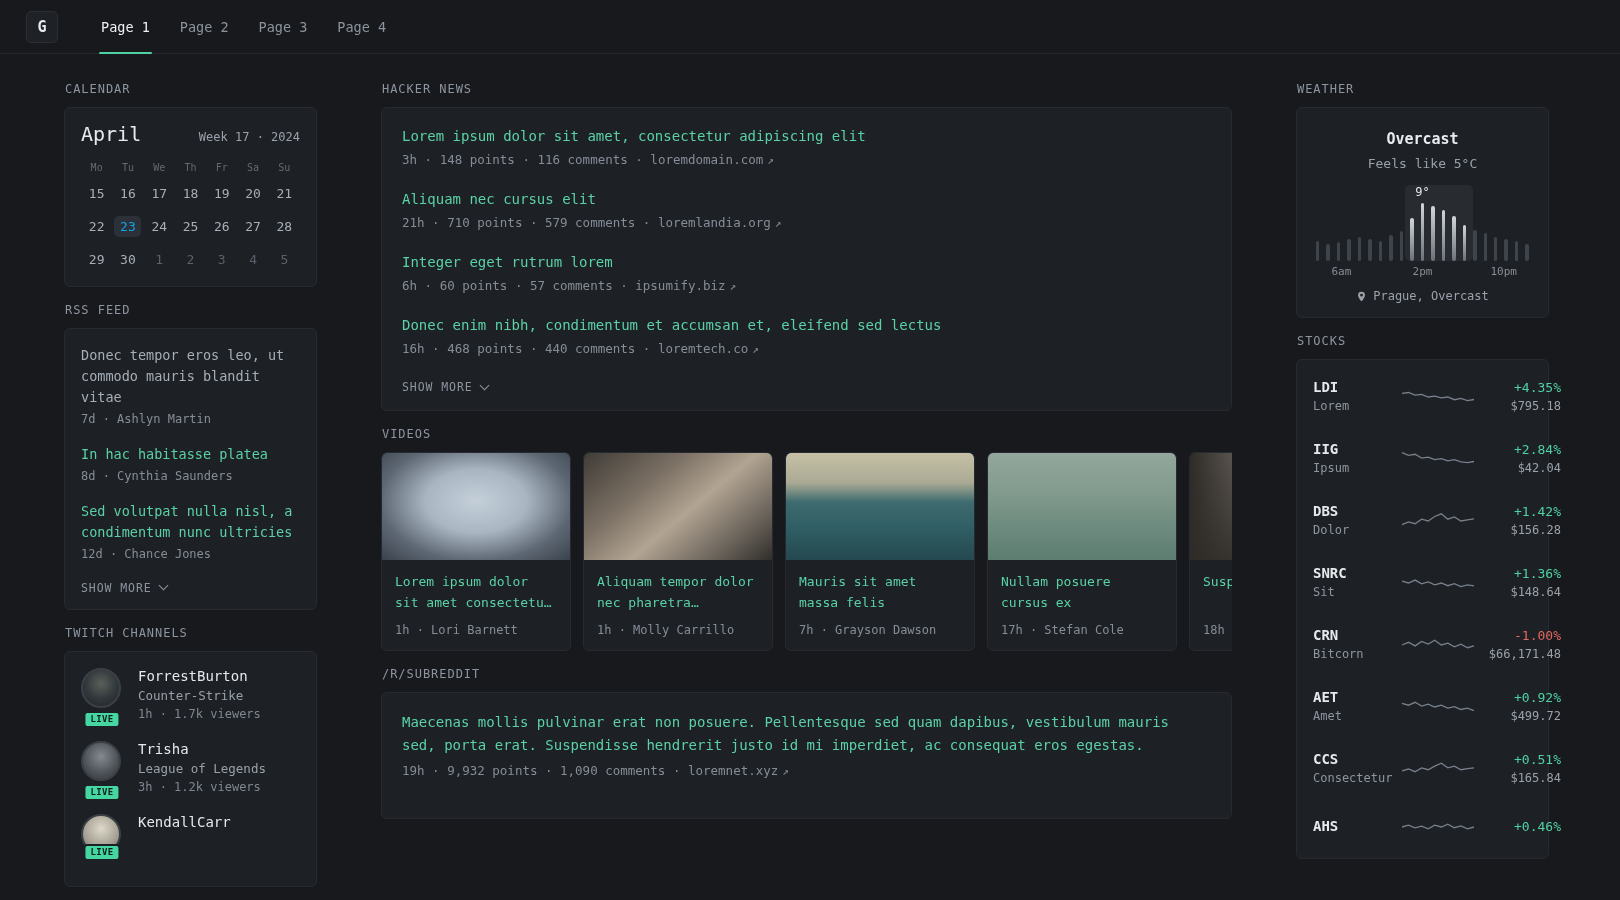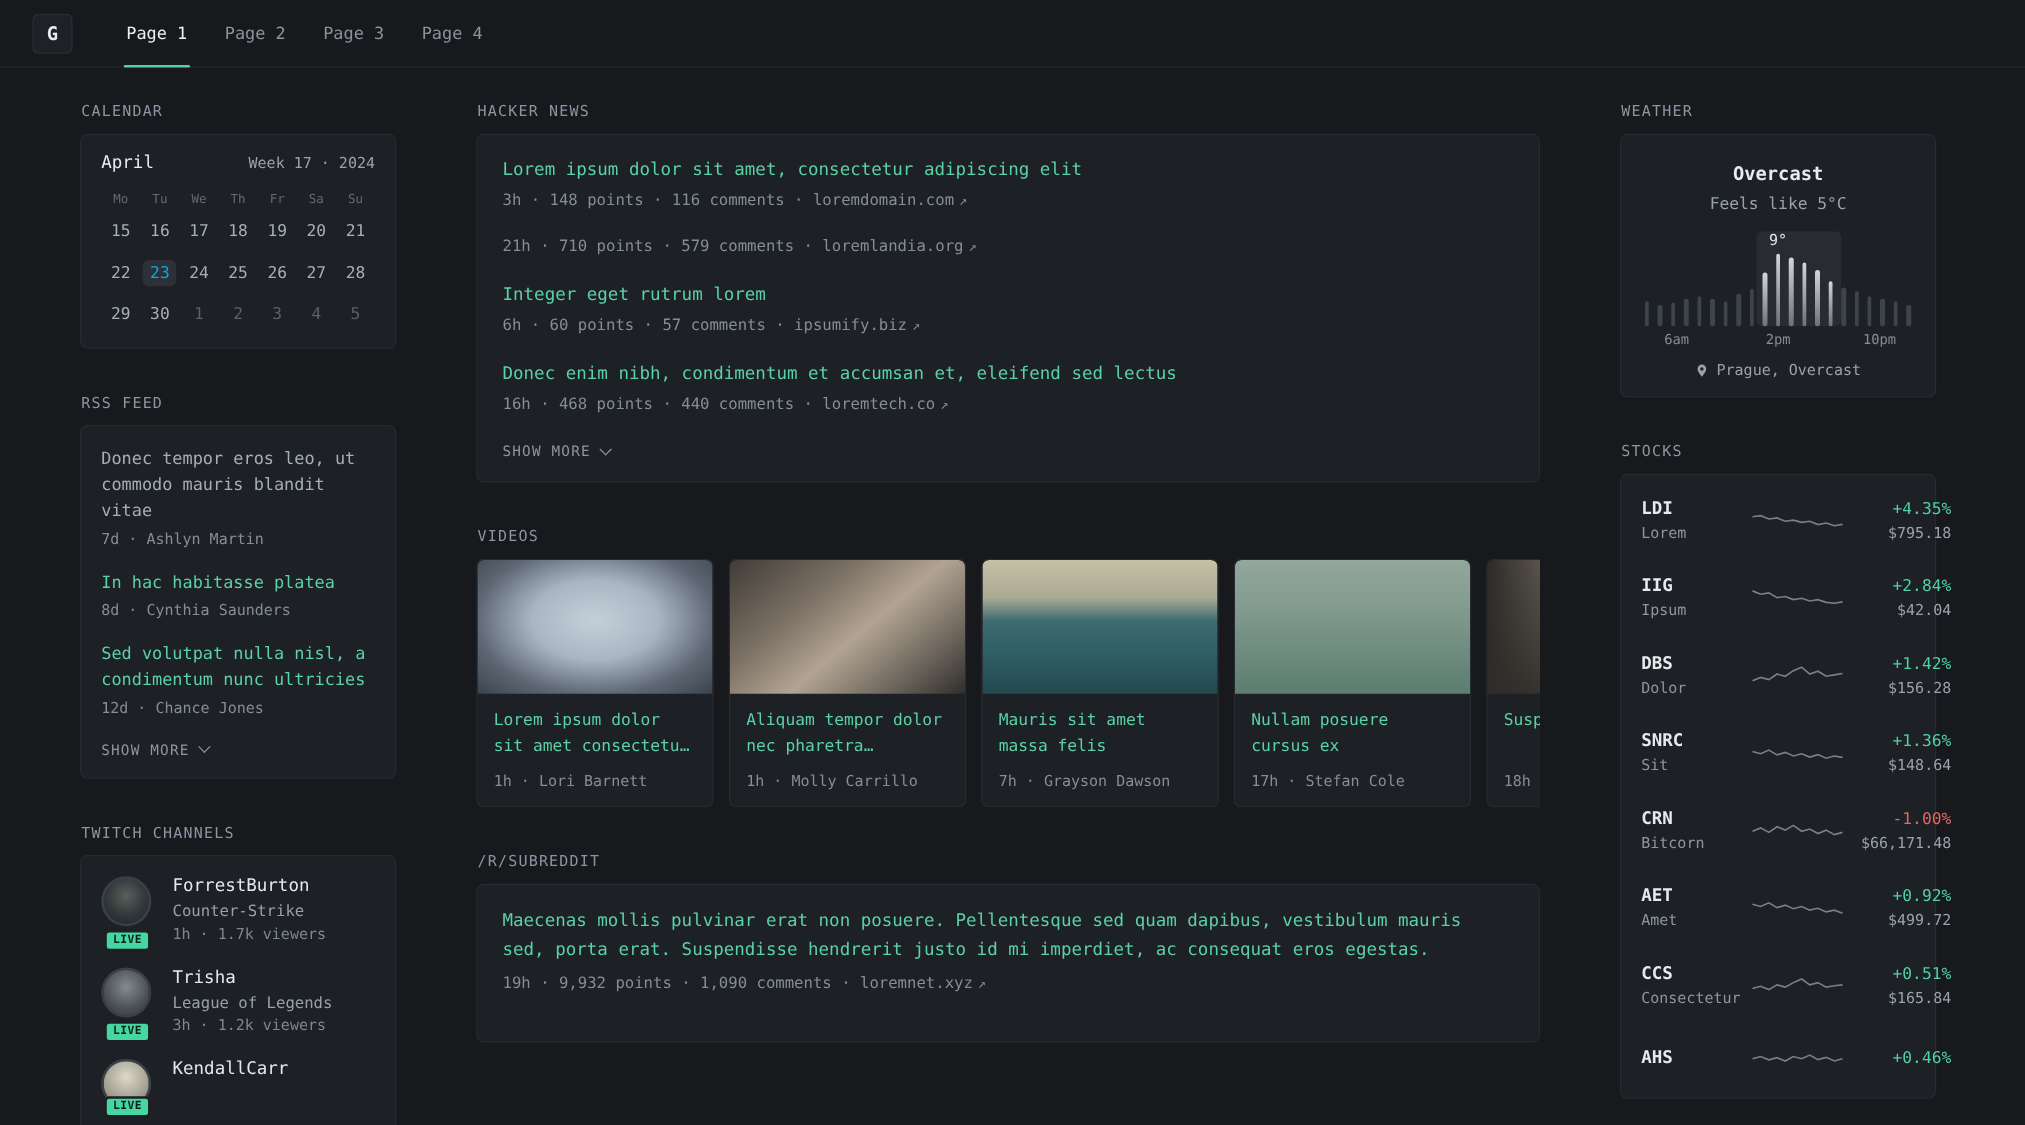--- a/index.html
+++ b/index.html
@@ -13,28 +13,28 @@
   .tabs { display:flex; margin-left:28px; }
   .tab { padding:0 15px; display:flex; align-items:center; color:#8b939d; font-size:13.5px; cursor:pointer; position:relative; }
   .tab.active { color:#eef1f4; }
   .tab.active::after { content:""; position:absolute; left:13px; right:13px; bottom:-1px; height:2px; background:#4fd1a1; border-radius:1px; }
 
   
   .columns { display:flex; gap:25px; padding:28px 25px 0; align-items:flex-start; }
   .col-left  { width:292px; flex:none; }
   .col-mid   { width:890px; flex:none; }
   .col-right { width:292px; flex:none; }
-  .section { margin-bottom:36px;padding-left:39px; }
+  .section { margin-bottom:16px;padding-left:39px; }
   .sec-title { font-size:12px; font-weight:500; letter-spacing:0.08em; color:#8d95a0; margin-bottom:11px; padding-left:1px; }
   .card { background:#1d2025; border:1px solid #272b31; border-radius:6px; }
 
   
   .cal-card { padding:14px 16px 10px; }
   .cal-head { display:flex; justify-content:space-between; align-items:baseline; margin-bottom:10px; }
-  .cal-month { font-size:14px; color:#e7eaee; }
+  .cal-month { font-size:20px; color:#e7eaee; }
   .cal-meta { font-size:12px; color:#9aa2ab; }
   .cal-grid { display:grid; grid-template-columns:repeat(7,1fr); text-align:center; }
   .cal-dow-cell { color:#636a73; font-size:10px; padding:6px 0 4px; }
   .cal-day { font-size:13px; color:#a7afb8; padding:6px 0; }
   .cal-day .num { display:inline-block; min-width:27px; padding:3px 0; border-radius:5px; }
   .cal-day.selected .num { background:#2c3139; color:#0ea5e9; }
   .cal-day.outside { color:#5a616a; }
 
   
   .rss-card { padding:16px 16px 14px; }
@@ -242,20 +242,21 @@
 
       <section class="section">
         <h2 class="sec-title">HACKER NEWS</h2>
         <div class="card hn-card">
           <div id="hn-list">
               <div class="hn-item">
                 <span class="hn-title">Lorem ipsum dolor sit amet, consectetur adipiscing elit</span>
                 <div class="hn-meta"><span>3h · 148 points · 116 comments · </span><span class="hn-src">loremdomain.com</span><span class="ext-icon"></span></div>
               </div>
               <div class="hn-item">
+                <span class="hn-title">Aliquam nec cursus elit</span>
                 <div class="hn-meta"><span>21h · 710 points · 579 comments · </span><span class="hn-src">loremlandia.org</span><span class="ext-icon"></span></div>
               </div>
               <div class="hn-item">
                 <span class="hn-title">Integer eget rutrum lorem</span>
                 <div class="hn-meta"><span>6h · 60 points · 57 comments · </span><span class="hn-src">ipsumify.biz</span><span class="ext-icon"></span></div>
               </div>
               <div class="hn-item">
                 <span class="hn-title">Donec enim nibh, condimentum et accumsan et, eleifend sed lectus</span>
                 <div class="hn-meta"><span>16h · 468 points · 440 comments · </span><span class="hn-src">loremtech.co</span><span class="ext-icon"></span></div>
               </div>

